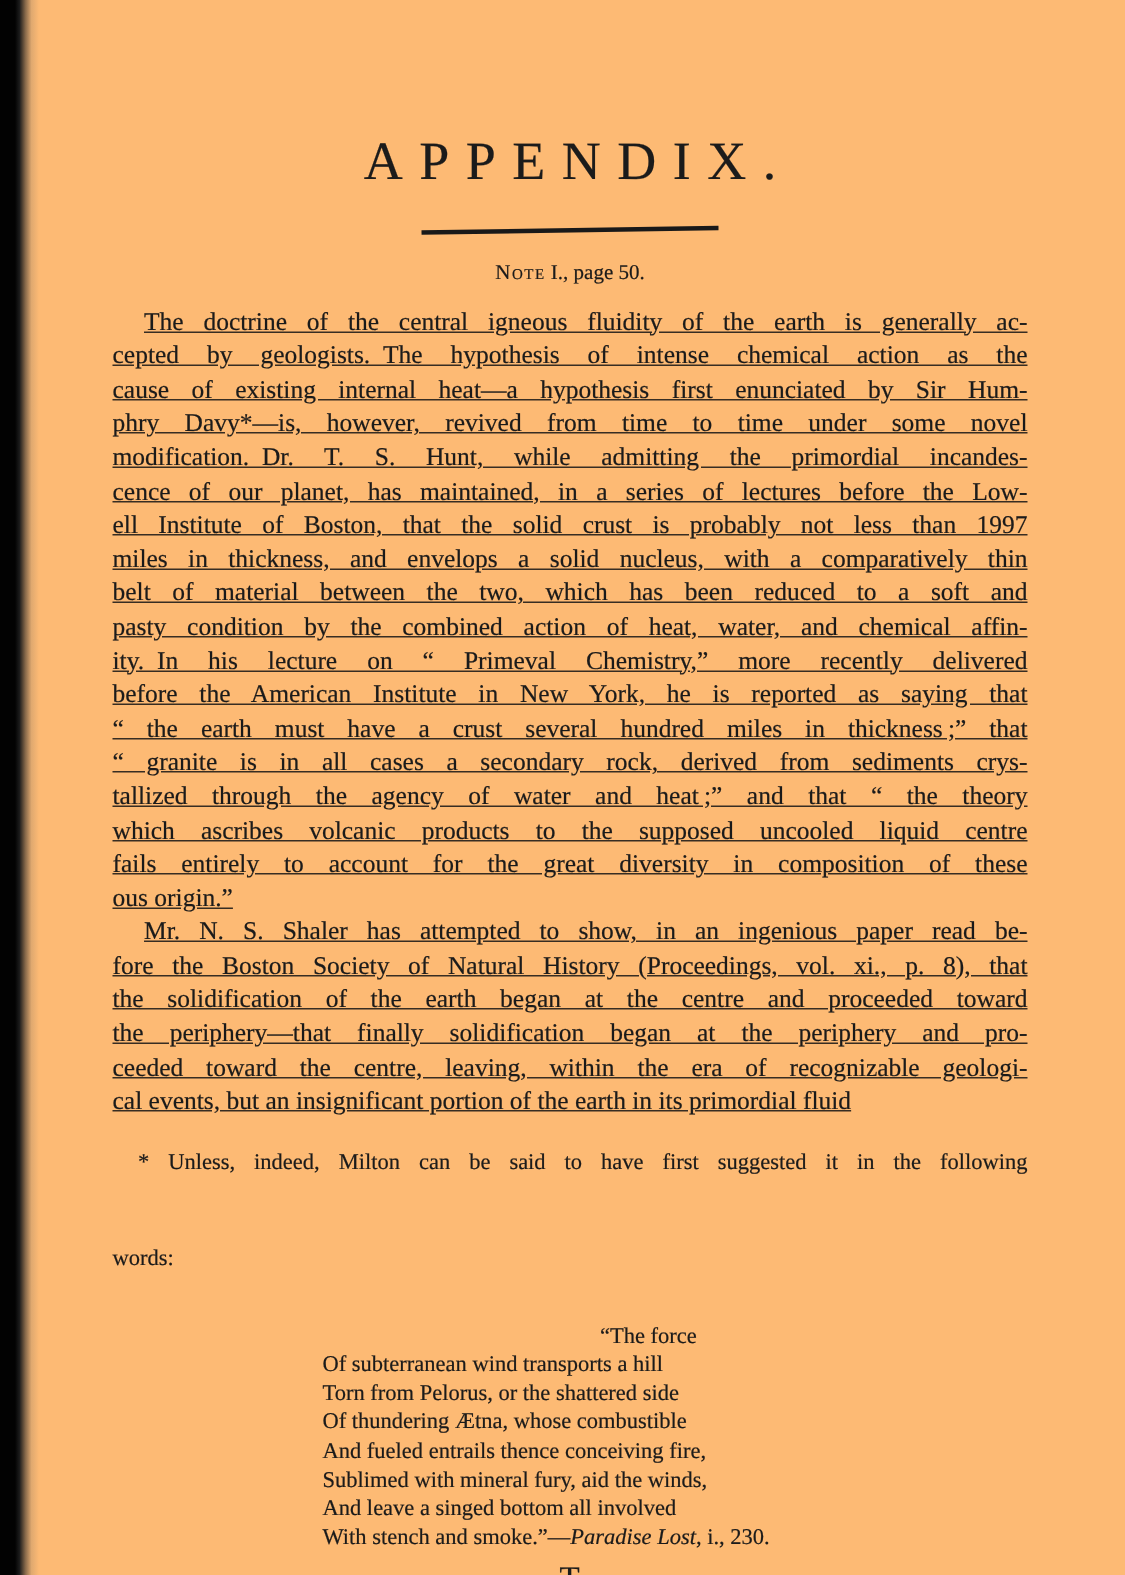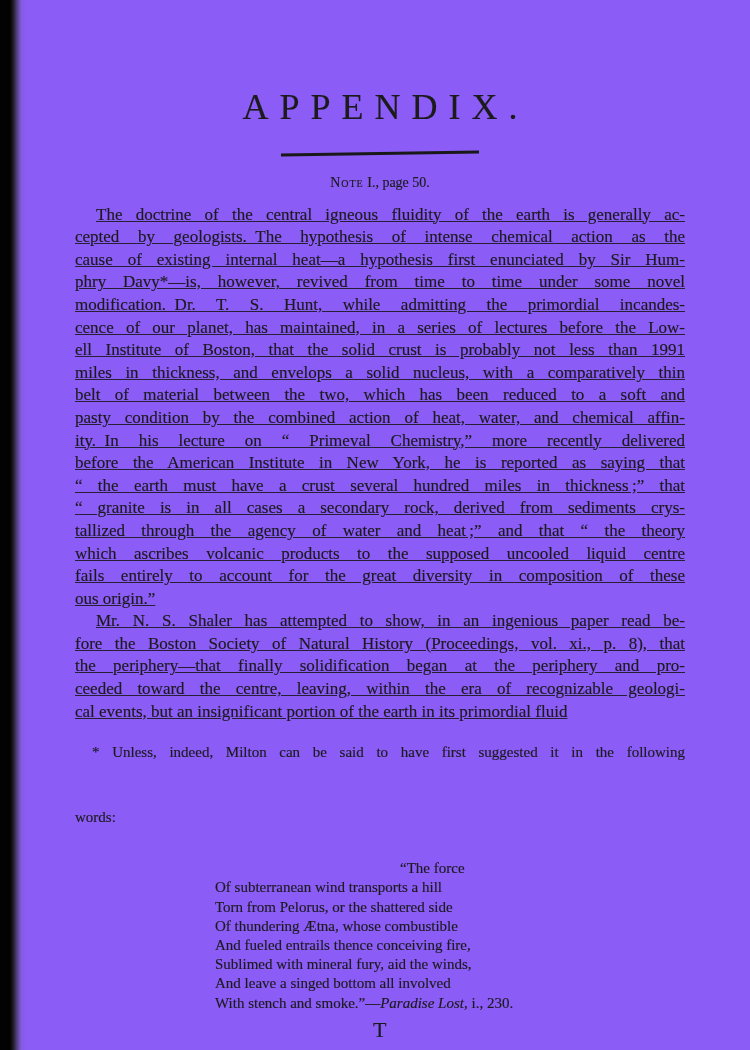--- a/index.html
+++ b/index.html
@@ -4,21 +4,21 @@
 <style>
   html, body { margin: 0; padding: 0; }
   body {
     width: 750px; height: 1050px;
     background: #f4f4f2;
     font-family: "Liberation Serif", serif;
   }
   .page {
     position: relative;
     width: 750px; height: 1050px;
-    background: #8b5cf6;
+    background: #fdba74;
     color: #1b1b1b;
     overflow: hidden;
     -webkit-text-stroke: 0.15px rgba(20,20,20,0.85);
   }
   .scan-edge {
     position: absolute; top: 0; left: 0;
     width: 26px; height: 1050px;
     background: linear-gradient(90deg,
       #020202 0px, #020202 10px,
       #1c1c1c 13px,
@@ -109,36 +109,37 @@
     <div class="heading"><span class="sc">Note</span><span> I., page 50.</span></div>
 
     <div class="body-text">
       <div class="para">
           <div class="bline">The doctrine of the central igneous fluidity of the earth is generally ac-</div>
           <div class="bline">cepted by geologists. The hypothesis of intense chemical action as the</div>
           <div class="bline">cause of existing internal heat—a hypothesis first enunciated by Sir Hum-</div>
           <div class="bline">phry Davy*—is, however, revived from time to time under some novel</div>
           <div class="bline">modification. Dr. T. S. Hunt, while admitting the primordial incandes-</div>
           <div class="bline">cence of our planet, has maintained, in a series of lectures before the Low-</div>
-          <div class="bline">ell Institute of Boston, that the solid crust is probably not less than 1991</div>
+          <div class="bline">ell Institute of Boston, that the solid crust is probably not less than 1997</div>
           <div class="bline">miles in thickness, and envelops a solid nucleus, with a comparatively thin</div>
           <div class="bline">belt of material between the two, which has been reduced to a soft and</div>
           <div class="bline">pasty condition by the combined action of heat, water, and chemical affin-</div>
           <div class="bline">ity. In his lecture on “ Primeval Chemistry,” more recently delivered</div>
           <div class="bline">before the American Institute in New York, he is reported as saying that</div>
           <div class="bline">“ the earth must have a crust several hundred miles in thickness ;” that</div>
           <div class="bline">“ granite is in all cases a secondary rock, derived from sediments crys-</div>
           <div class="bline">tallized through the agency of water and heat ;” and that “ the theory</div>
           <div class="bline">which ascribes volcanic products to the supposed uncooled liquid centre</div>
           <div class="bline">fails entirely to account for the great diversity in composition of these</div>
           <div class="bline">ous origin.”</div>
         </div>
       <div class="para">
           <div class="bline">Mr. N. S. Shaler has attempted to show, in an ingenious paper read be-</div>
           <div class="bline">fore the Boston Society of Natural History (Proceedings, vol. xi., p. 8), that</div>
+          <div class="bline">the solidification of the earth began at the centre and proceeded toward</div>
           <div class="bline">the periphery—that finally solidification began at the periphery and pro-</div>
           <div class="bline">ceeded toward the centre, leaving, within the era of recognizable geologi-</div>
           <div class="bline">cal events, but an insignificant portion of the earth in its primordial fluid</div>
         </div>
     </div>
 
     <div class="footnote">
       <div class="footnote-lines">
           <div class="fline">* Unless, indeed, Milton can be said to have first suggested it in the following</div>
           <div class="fline">words:</div>

